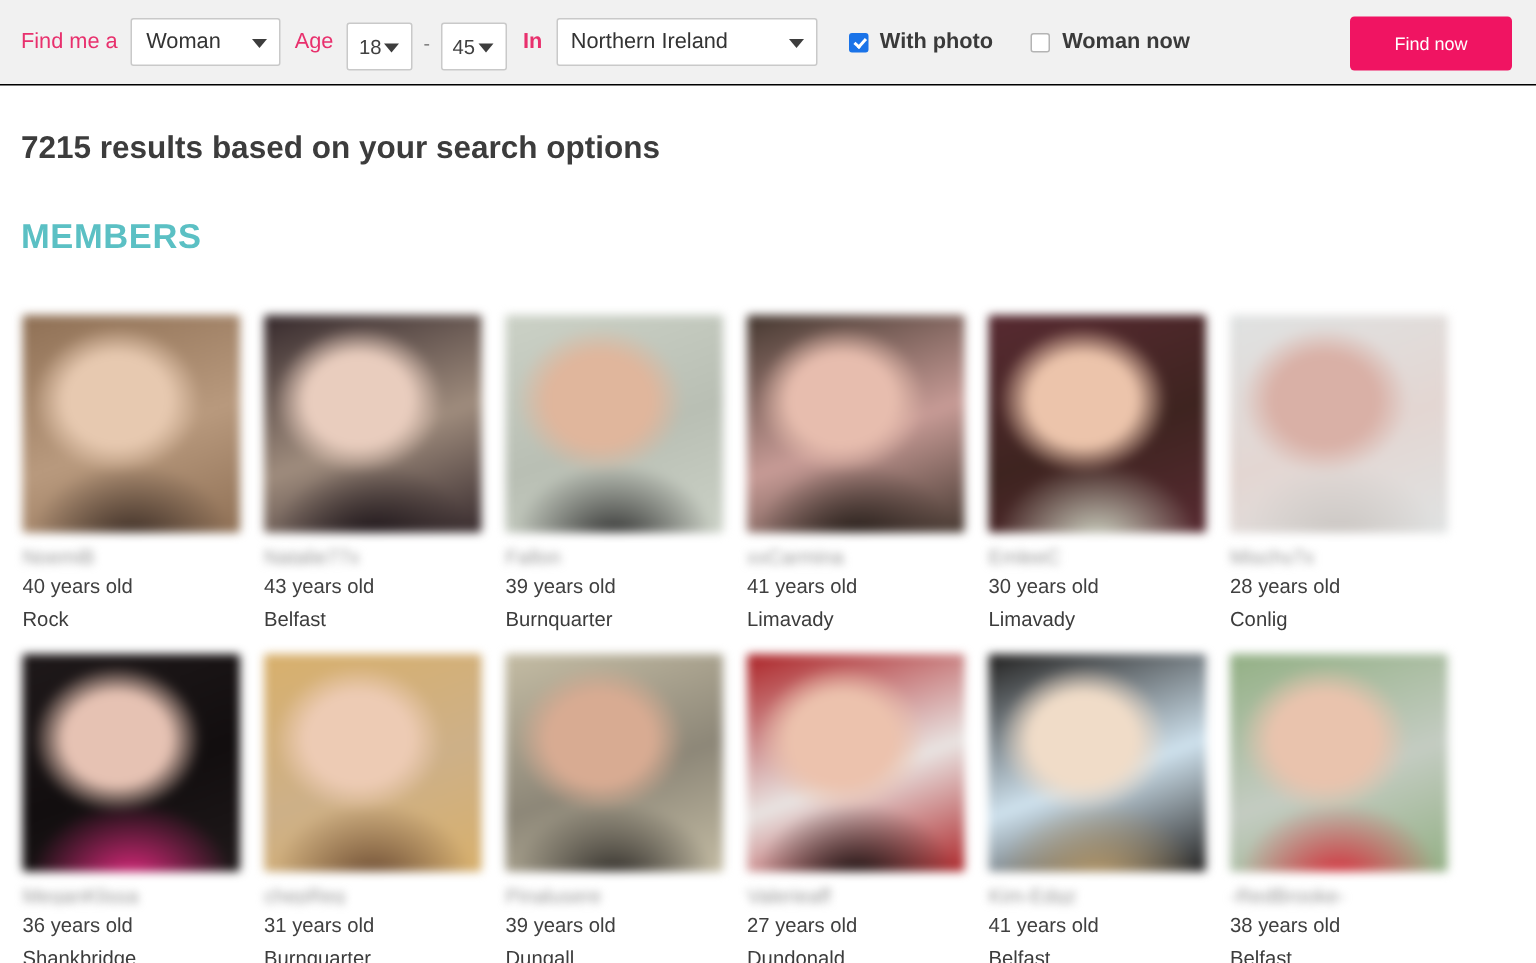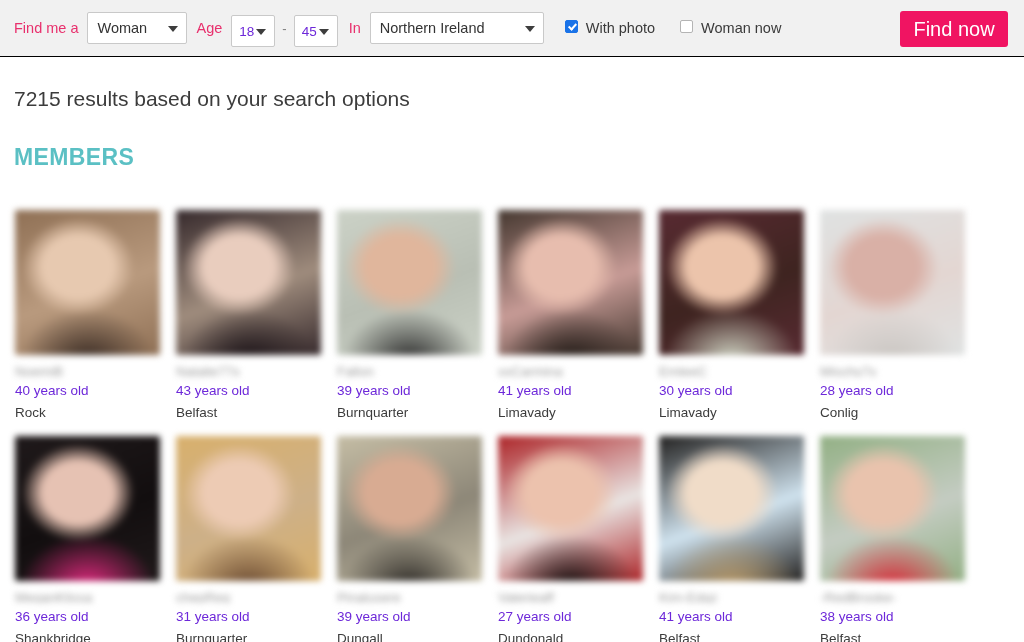--- a/index.html
+++ b/index.html
@@ -27,21 +27,21 @@
     padding: 0 14px;
     box-sizing: border-box;
     position: relative;
   }
   .label-pink {
     color: #e8306d;
     font-size: 14.5px;
     white-space: nowrap;
     margin-right: 9px;
   }
-  .label-pink.tight { margin-left: 2px; }
+  .label-pink.tight { margin-left: 2px; font-weight: bold; }
 
   .select {
     position: relative;
     display: inline-flex;
     align-items: center;
     height: 32px;
     background: #ffffff;
     border: 1px solid #c9c9c9;
     border-radius: 2px;
     box-sizing: border-box;
@@ -67,24 +67,25 @@
   .select.region { width: 174px; }
 
   .dash {
     color: #7d7d7d;
     font-size: 13px;
     margin: 0 7px 0 -2px;
   }
 
   .checkwrap {
     display: inline-flex;
-    align-items: flex-start;
+    align-items: center;
     margin-left: 12px;
     cursor: pointer;
     white-space: nowrap;
+    font-weight: bold;
   }
   .checkwrap.second { margin-left: 25px; }
   .cbox {
     width: 13px;
     height: 13px;
     border-radius: 2px;
     box-sizing: border-box;
     margin-right: 8px;
     position: relative;
     flex: none;
@@ -111,35 +112,35 @@
   .findnow {
     position: absolute;
     right: 16px;
     top: 11px;
     width: 108px;
     height: 36px;
     background: #f01462;
     color: #ffffff;
     border: none;
     border-radius: 3px;
-    font-size: 20px;
+    font-size: 12px;
     font-family: "Liberation Sans", sans-serif;
     cursor: pointer;
     line-height: 36px;
     text-align: center;
     padding: 0;
   }
 
   
   .results-wrap { padding: 0 14px; }
   .results-count {
     font-size: 21px;
     color: #3c3c3c;
     margin: 30px 0 0 0;
-    font-weight: normal;
+    font-weight: bold;
   }
   .section-title {
     font-size: 23px;
     color: #5bc0c4;
     letter-spacing: 0.4px;
     margin: 33px 0 0 0;
     font-weight: bold;
   }
 
   .grid {
@@ -171,21 +172,21 @@
     height: 13px;
     font-size: 13.5px;
     color: #9a9a9a;
     filter: blur(3px);
     overflow: hidden;
     white-space: nowrap;
   }
   .age {
     margin-top: 6px;
     font-size: 13.5px;
-    color: #6d28d9;
+    color: #404040;
   }
   .city {
     margin-top: 7px;
     font-size: 13.5px;
     color: #3c3c3c;
   }
 </style>
 </head>
 <body>
 

